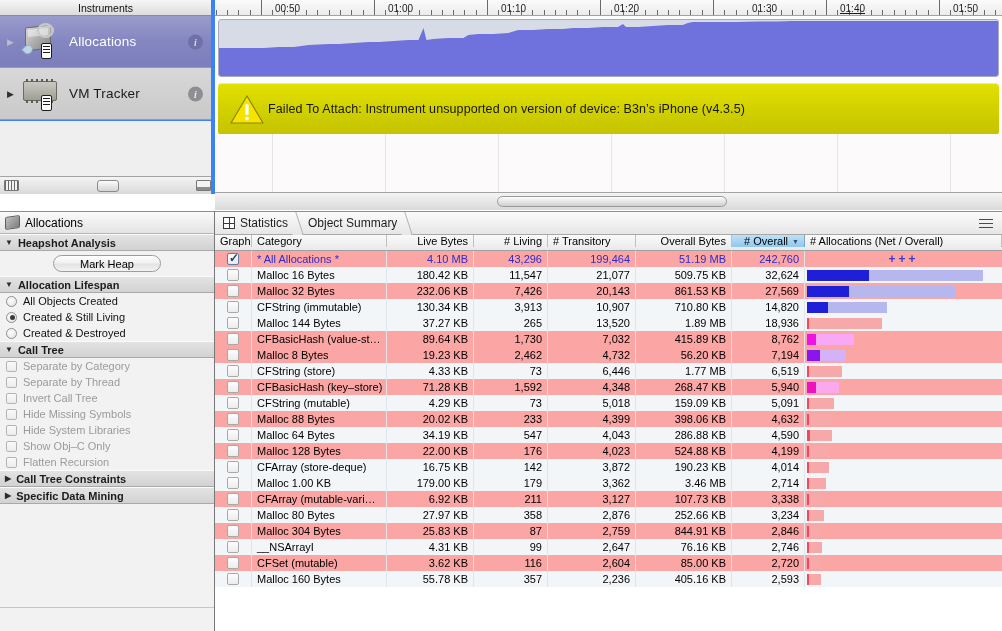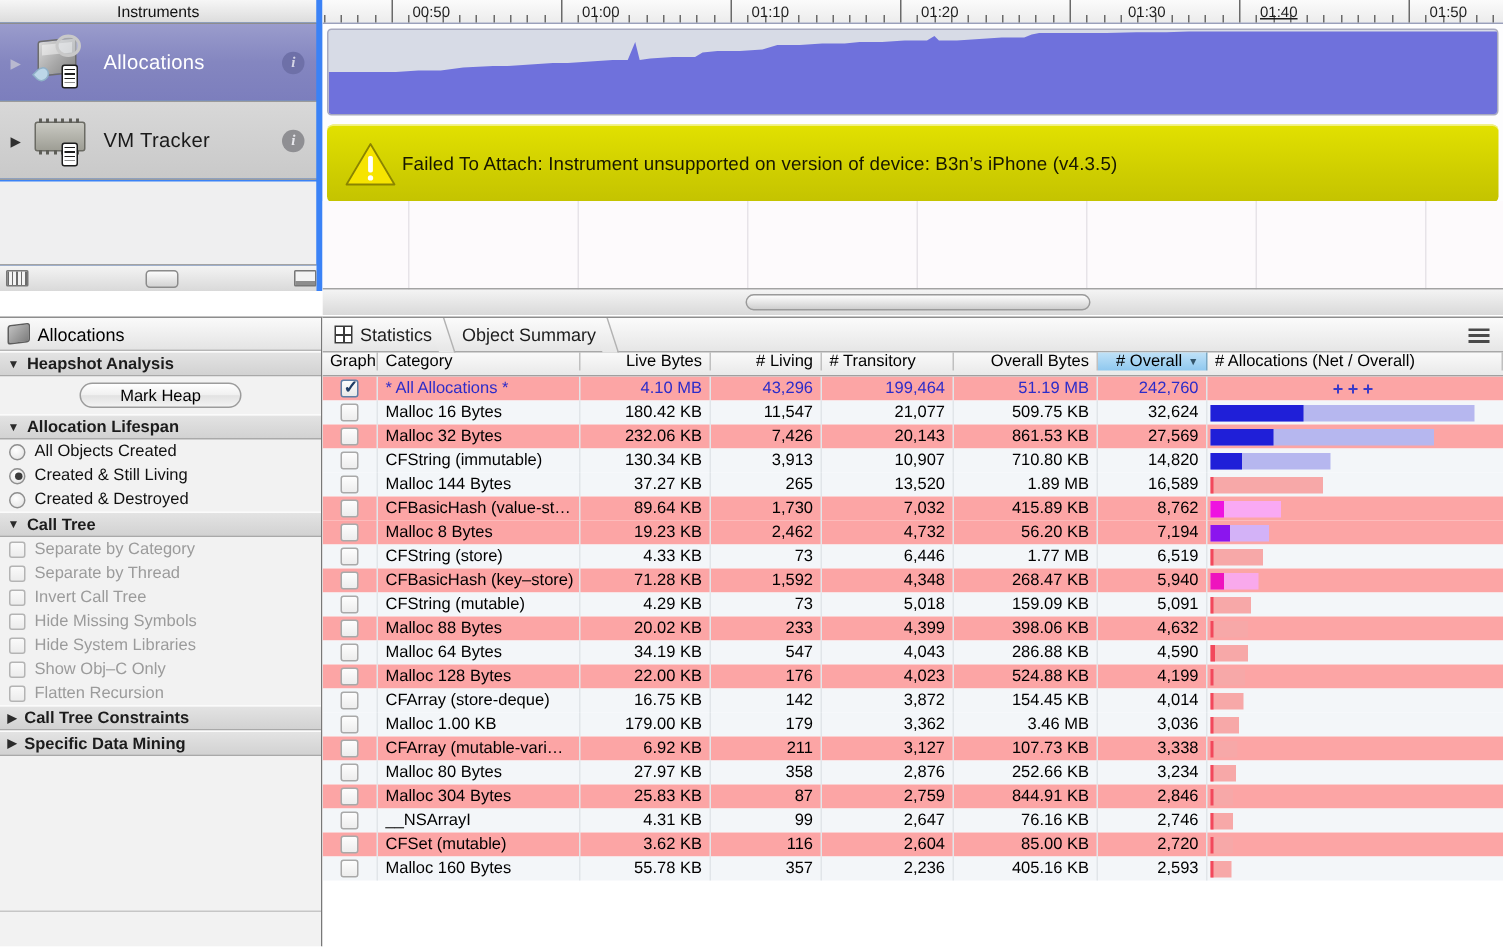--- a/index.html
+++ b/index.html
@@ -683,21 +683,21 @@
         </div>
         <div class="row alt">
           <div class="td c c-graph">
             <span class="cell-cb"></span>
           </div>
           <div class="td c-cat">Malloc 144 Bytes</div>
           <div class="td r c-live">37.27 KB</div>
           <div class="td r c-living">265</div>
           <div class="td r c-trans">13,520</div>
           <div class="td r c-ovb">1.89 MB</div>
-          <div class="td r c-ov">16,589</div>
+          <div class="td r c-ov">18,936</div>
           <div class="td c-alloc" style="border-right: none; padding: 0px;">
             <div class="bar-wrap">
               <div class="bar" style="width: 74.624px; background: rgb(247, 168, 168);"></div>
               <div class="bar-net" style="width: 1.76px; background: rgb(242, 72, 92);"></div>
             </div>
           </div>
         </div>
         <div class="row white">
           <div class="td c c-graph">
             <span class="cell-cb"></span>
@@ -835,39 +835,39 @@
           </div>
         </div>
         <div class="row alt">
           <div class="td c c-graph">
             <span class="cell-cb"></span>
           </div>
           <div class="td c-cat">CFArray (store-deque)</div>
           <div class="td r c-live">16.75 KB</div>
           <div class="td r c-living">142</div>
           <div class="td r c-trans">3,872</div>
-          <div class="td r c-ovb">154.45 KB</div>
+          <div class="td r c-ovb">190.23 KB</div>
           <div class="td r c-ov">4,014</div>
           <div class="td c-alloc" style="border-right: none; padding: 0px;">
             <div class="bar-wrap">
               <div class="bar" style="width: 21.648px; background: rgb(247, 168, 168);"></div>
               <div class="bar-net" style="width: 1.5px; background: rgb(242, 72, 92);"></div>
             </div>
           </div>
         </div>
         <div class="row alt">
           <div class="td c c-graph">
             <span class="cell-cb"></span>
           </div>
           <div class="td c-cat">Malloc 1.00 KB</div>
           <div class="td r c-live">179.00 KB</div>
           <div class="td r c-living">179</div>
           <div class="td r c-trans">3,362</div>
           <div class="td r c-ovb">3.46 MB</div>
-          <div class="td r c-ov">3,036</div>
+          <div class="td r c-ov">2,714</div>
           <div class="td c-alloc" style="border-right: none; padding: 0px;">
             <div class="bar-wrap">
               <div class="bar" style="width: 19.184px; background: rgb(247, 168, 168);"></div>
               <div class="bar-net" style="width: 1.5px; background: rgb(242, 72, 92);"></div>
             </div>
           </div>
         </div>
         <div class="row white">
           <div class="td c c-graph">
             <span class="cell-cb"></span>

